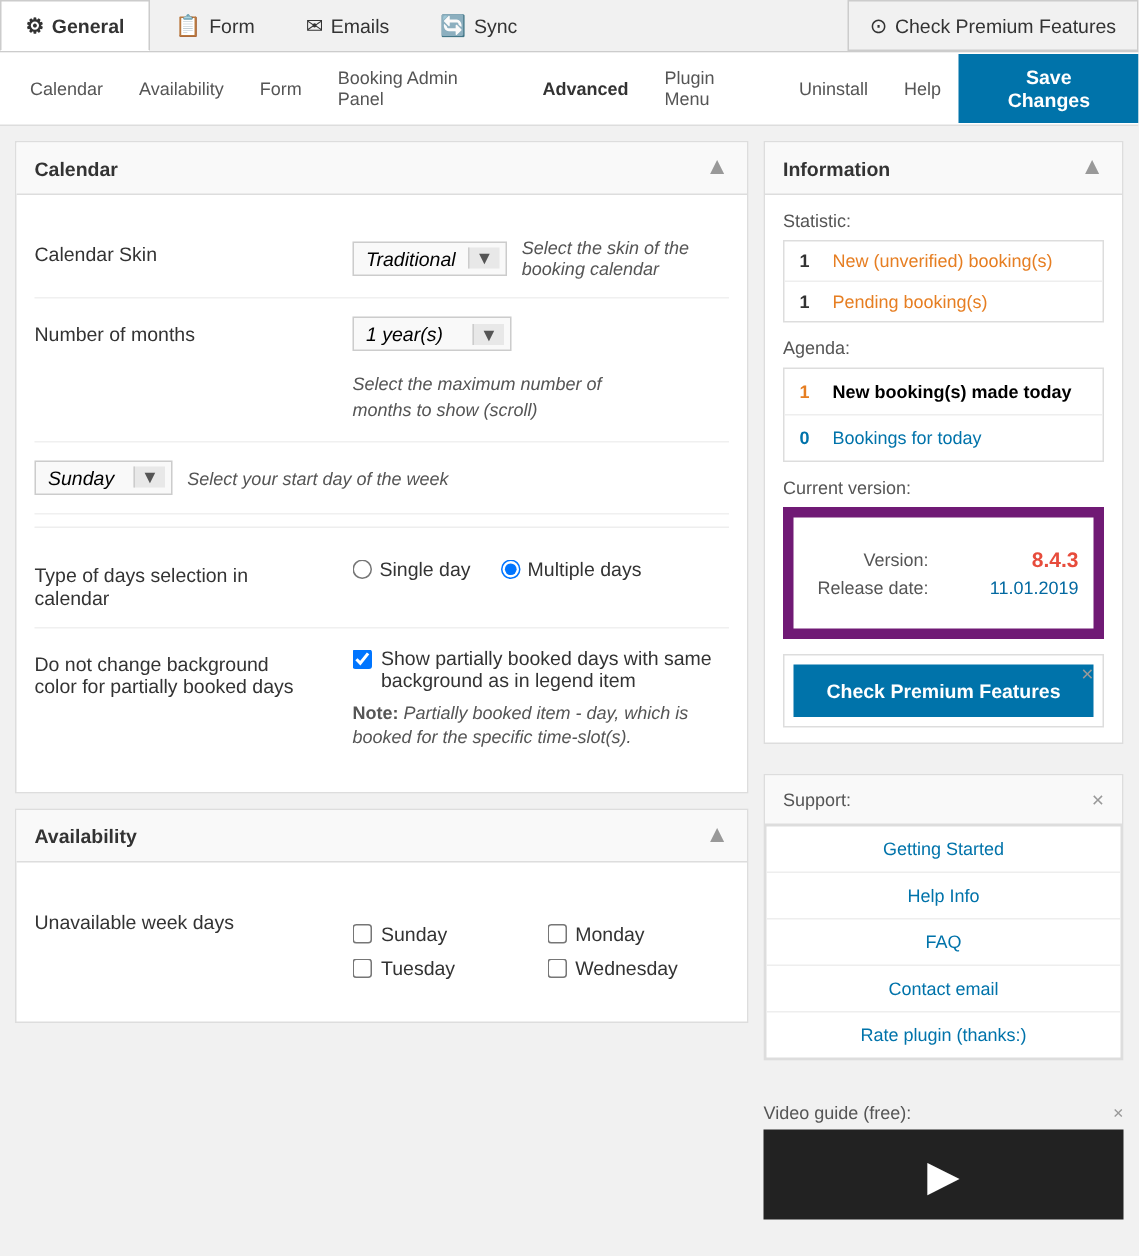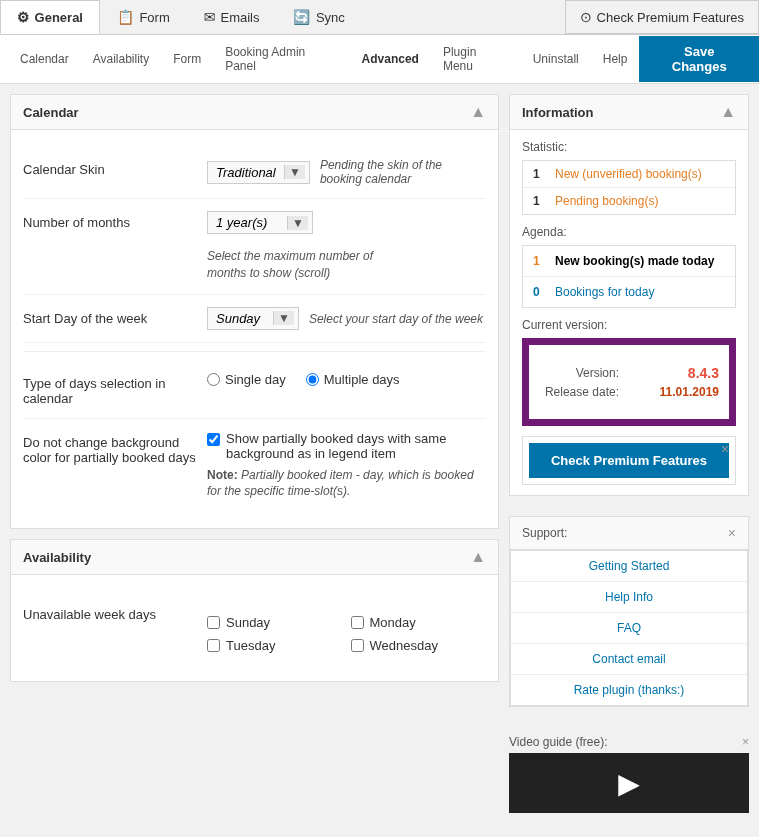--- a/index.html
+++ b/index.html
@@ -24,21 +24,21 @@
     
     .left-panel { flex: 1; display: flex; flex-direction: column; gap: 10px; }
 
     
     .section-card { background: #fff; border: 1px solid #ddd; }
     .section-header { display: flex; justify-content: space-between; align-items: center; padding: 8px 12px; background: #f9f9f9; border-bottom: 1px solid #ddd; font-weight: bold; font-size: 13px; }
     .section-header .arrow { color: #999; font-size: 16px; }
     .section-body { padding: 16px 12px; }
 
     
-    .form-row { display: flex; align-items: flex-start; padding: 12px 0; border-bottom: 1px solid #f0f0f0; gap: 4px; }
+    .form-row { display: flex; align-items: flex-start; padding: 12px 0; border-bottom: 1px solid #f0f0f0; gap: 32px; }
     .form-row:last-child { border-bottom: none; }
     .form-label { width: 180px; min-width: 180px; font-size: 13px; color: #333; padding-top: 4px; }
     .form-control { flex: 1; }
     .form-desc { font-size: 12px; color: #555; font-style: italic; margin-top: 4px; line-height: 1.4; }
     .form-desc strong { font-style: normal; font-weight: bold; }
 
     
     .radio-group { display: flex; gap: 20px; align-items: center; }
     .radio-item { display: flex; align-items: center; gap: 5px; cursor: pointer; font-size: 13px; }
     .radio-item input[type=radio] { cursor: pointer; }
@@ -77,21 +77,21 @@
     .agenda-num.blue { color: #0073aa; }
     .agenda-link-orange { color: #000000; text-decoration: none; font-weight: bold; }
     .agenda-link-blue { color: #0073aa; text-decoration: none; }
 
     .version-label { font-size: 12px; color: #555; margin: 10px 0 6px; }
     .version-box { border: 7px solid #701a75; padding: 20px 10px; font-size: 12px; }
     .version-row { display: flex; justify-content: space-between; align-items: center; margin-bottom: 4px; }
     .version-row:last-child { margin-bottom: 0; }
     .version-key { color: #555; text-align: right; min-width: 80px; }
     .version-val { color: #e74c3c; font-weight: bold; font-size: 14px; }
-    .version-date { color: #c2410c; font-weight: bold; }
+    .version-date { color: #0369a1; font-weight: normal; }
 
     .premium-box { border: 1px solid #ddd; padding: 6px; margin-top: 10px; position: relative; }
     .premium-close { position: absolute; top: 4px; right: 6px; color: #999; cursor: pointer; font-size: 14px; }
     .premium-big-btn { width: 100%; background: #0073aa; color: #fff; border: none; padding: 10px; font-size: 13px; font-weight: bold; cursor: pointer; }
 
     .support-header { display: flex; justify-content: space-between; align-items: center; padding: 8px 12px; background: #f9f9f9; border-bottom: 1px solid #ddd; font-size: 12px; color: #555; }
     .support-close { color: #999; cursor: pointer; font-size: 14px; }
     .support-body { border: 1px solid #ddd; }
     .support-link { display: block; padding: 8px 12px; text-align: center; font-size: 12px; color: #0073aa; text-decoration: none; border-bottom: 1px solid #eee; }
     .support-link:last-child { border-bottom: none; }
@@ -161,21 +161,21 @@
           <div class="form-control">
             <div style="display:flex;align-items:center;gap:10px;">
               <div class="select-wrapper">
                 <select>
                   <option>Traditional</option>
                   <option>Modern</option>
                   <option>Classic</option>
                 </select>
                 <span class="select-arrow">▼</span>
               </div>
-              <span style="font-size:12px;color:#555;font-style:italic;">Pending the skin of the booking calendar</span>
+              <span style="font-size:12px;color:#555;font-style:italic;">Select the skin of the booking calendar</span>
             </div>
           </div>
         </div>
 
         <div class="form-row">
           <div class="form-label">Number of months</div>
           <div class="form-control">
             <div style="display:flex;align-items:flex-end;gap:10px;flex-wrap:wrap;">
               <div class="select-wrapper" style="align-self:flex-start;">
                 <select>
@@ -184,21 +184,20 @@
                   <option>1 month(s)</option>
                 </select>
                 <span class="select-arrow">▼</span>
               </div>
               <div class="form-desc" style="max-width:200px;">Select the maximum number of months to show (scroll)</div>
             </div>
           </div>
         </div>
 
         <div class="form-row">
-          <div class="form-label">Start Day of the week</div>
           <div class="form-control">
             <div style="display:flex;align-items:flex-start;gap:10px;flex-wrap:wrap;">
               <div class="select-wrapper" style="align-self:flex-start;">
                 <select>
                   <option>Sunday</option>
                   <option>Monday</option>
                   <option>Tuesday</option>
                 </select>
                 <span class="select-arrow">▼</span>
               </div>

